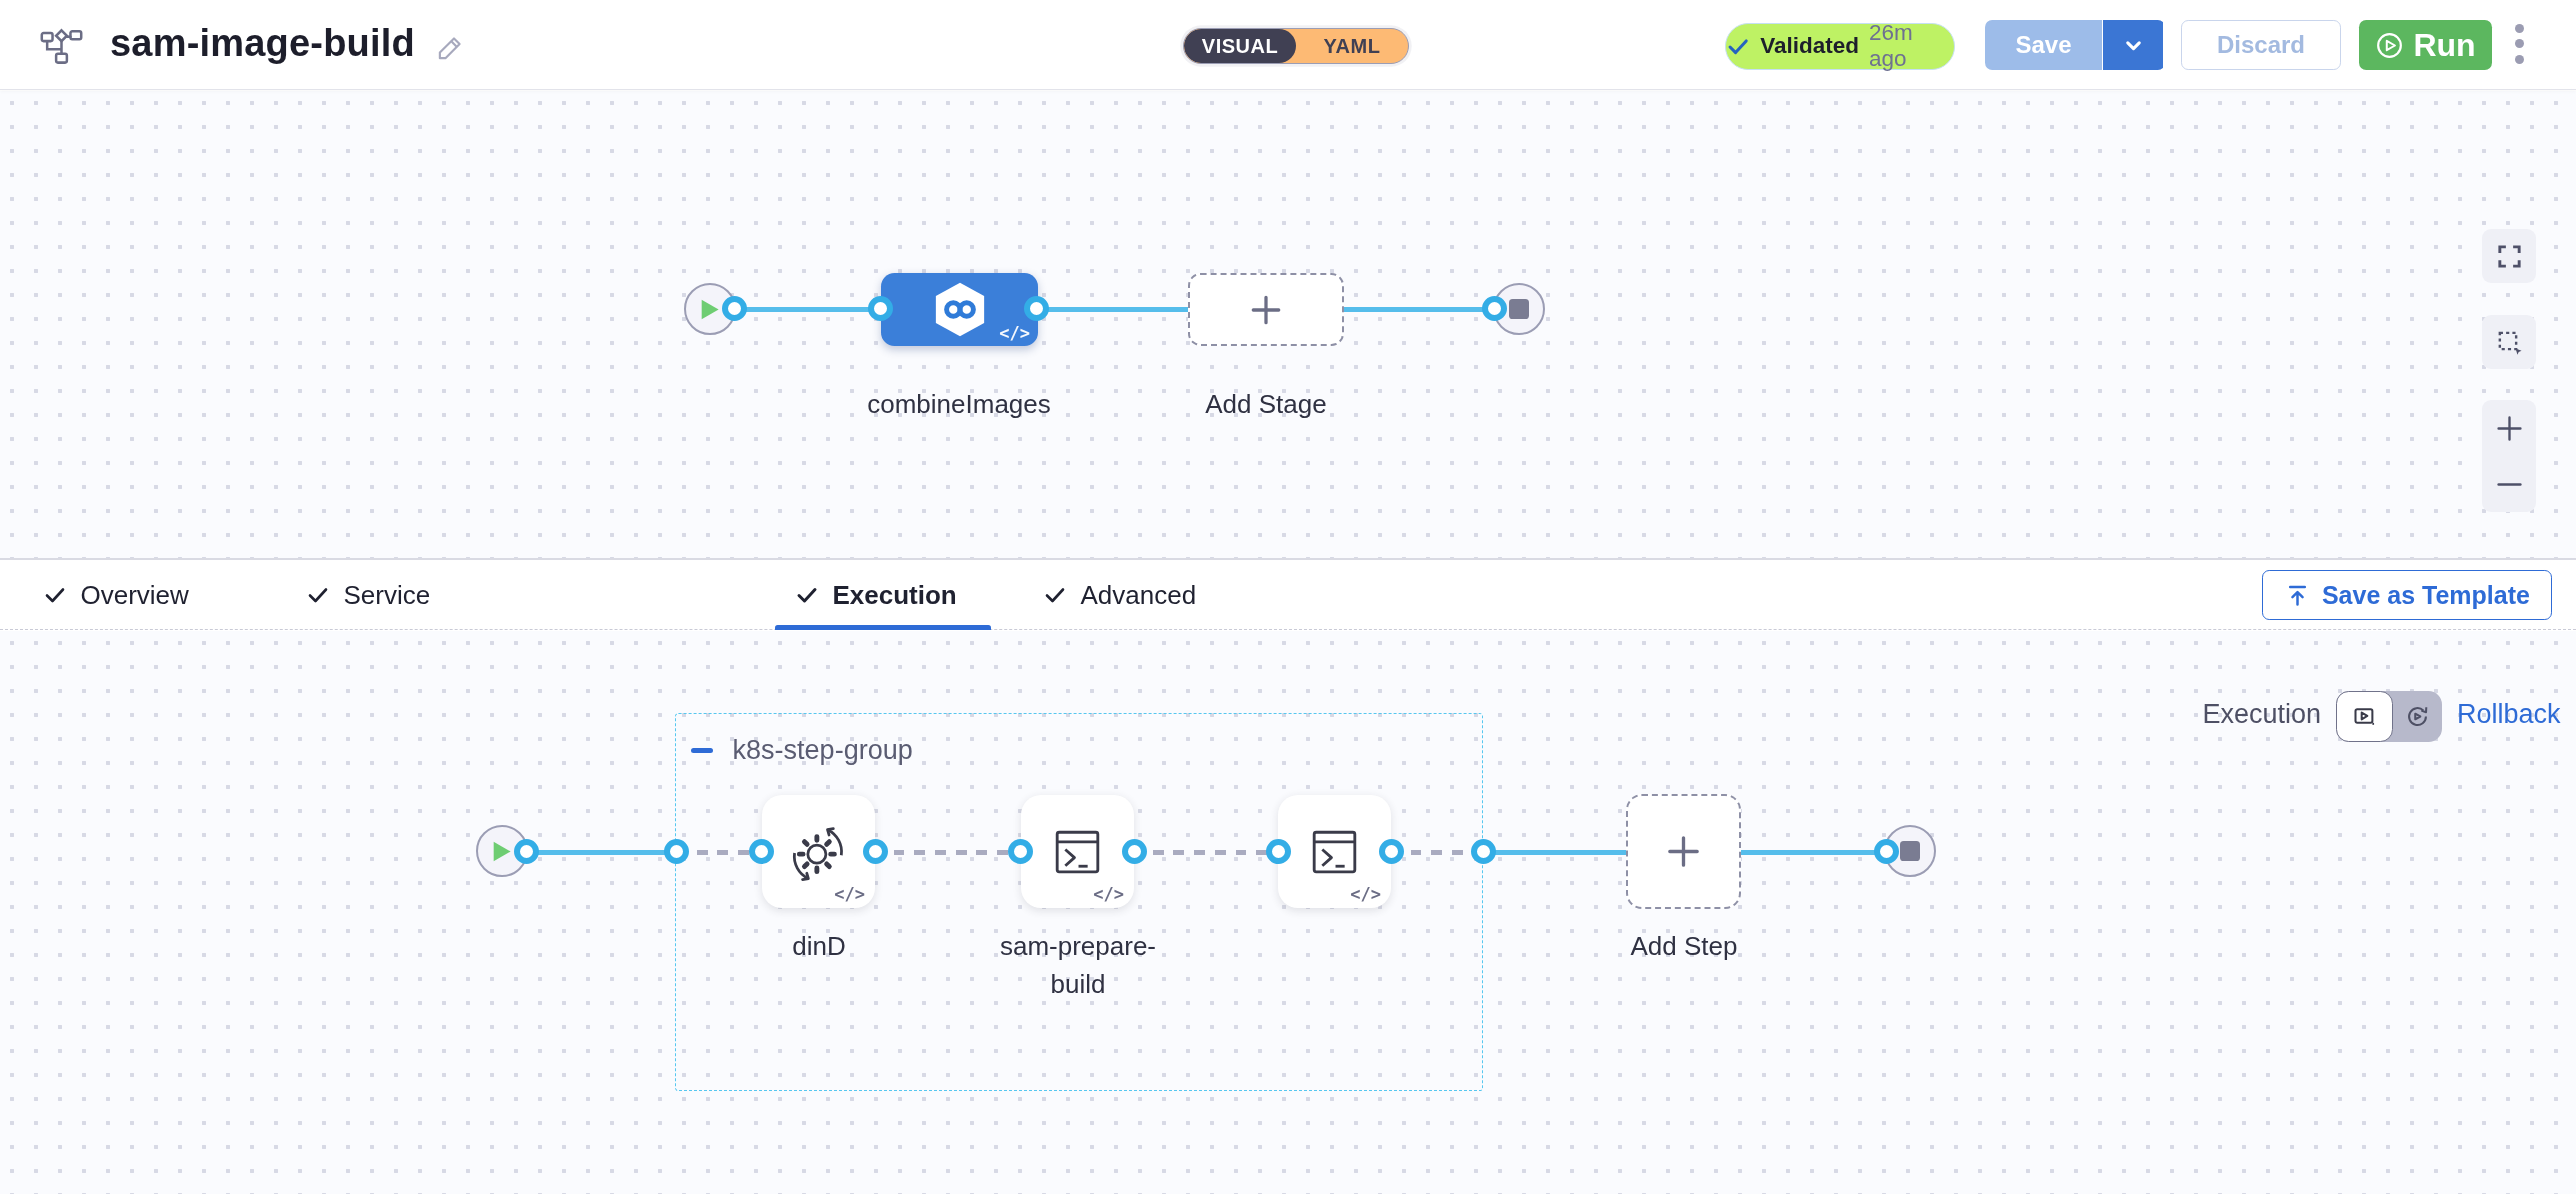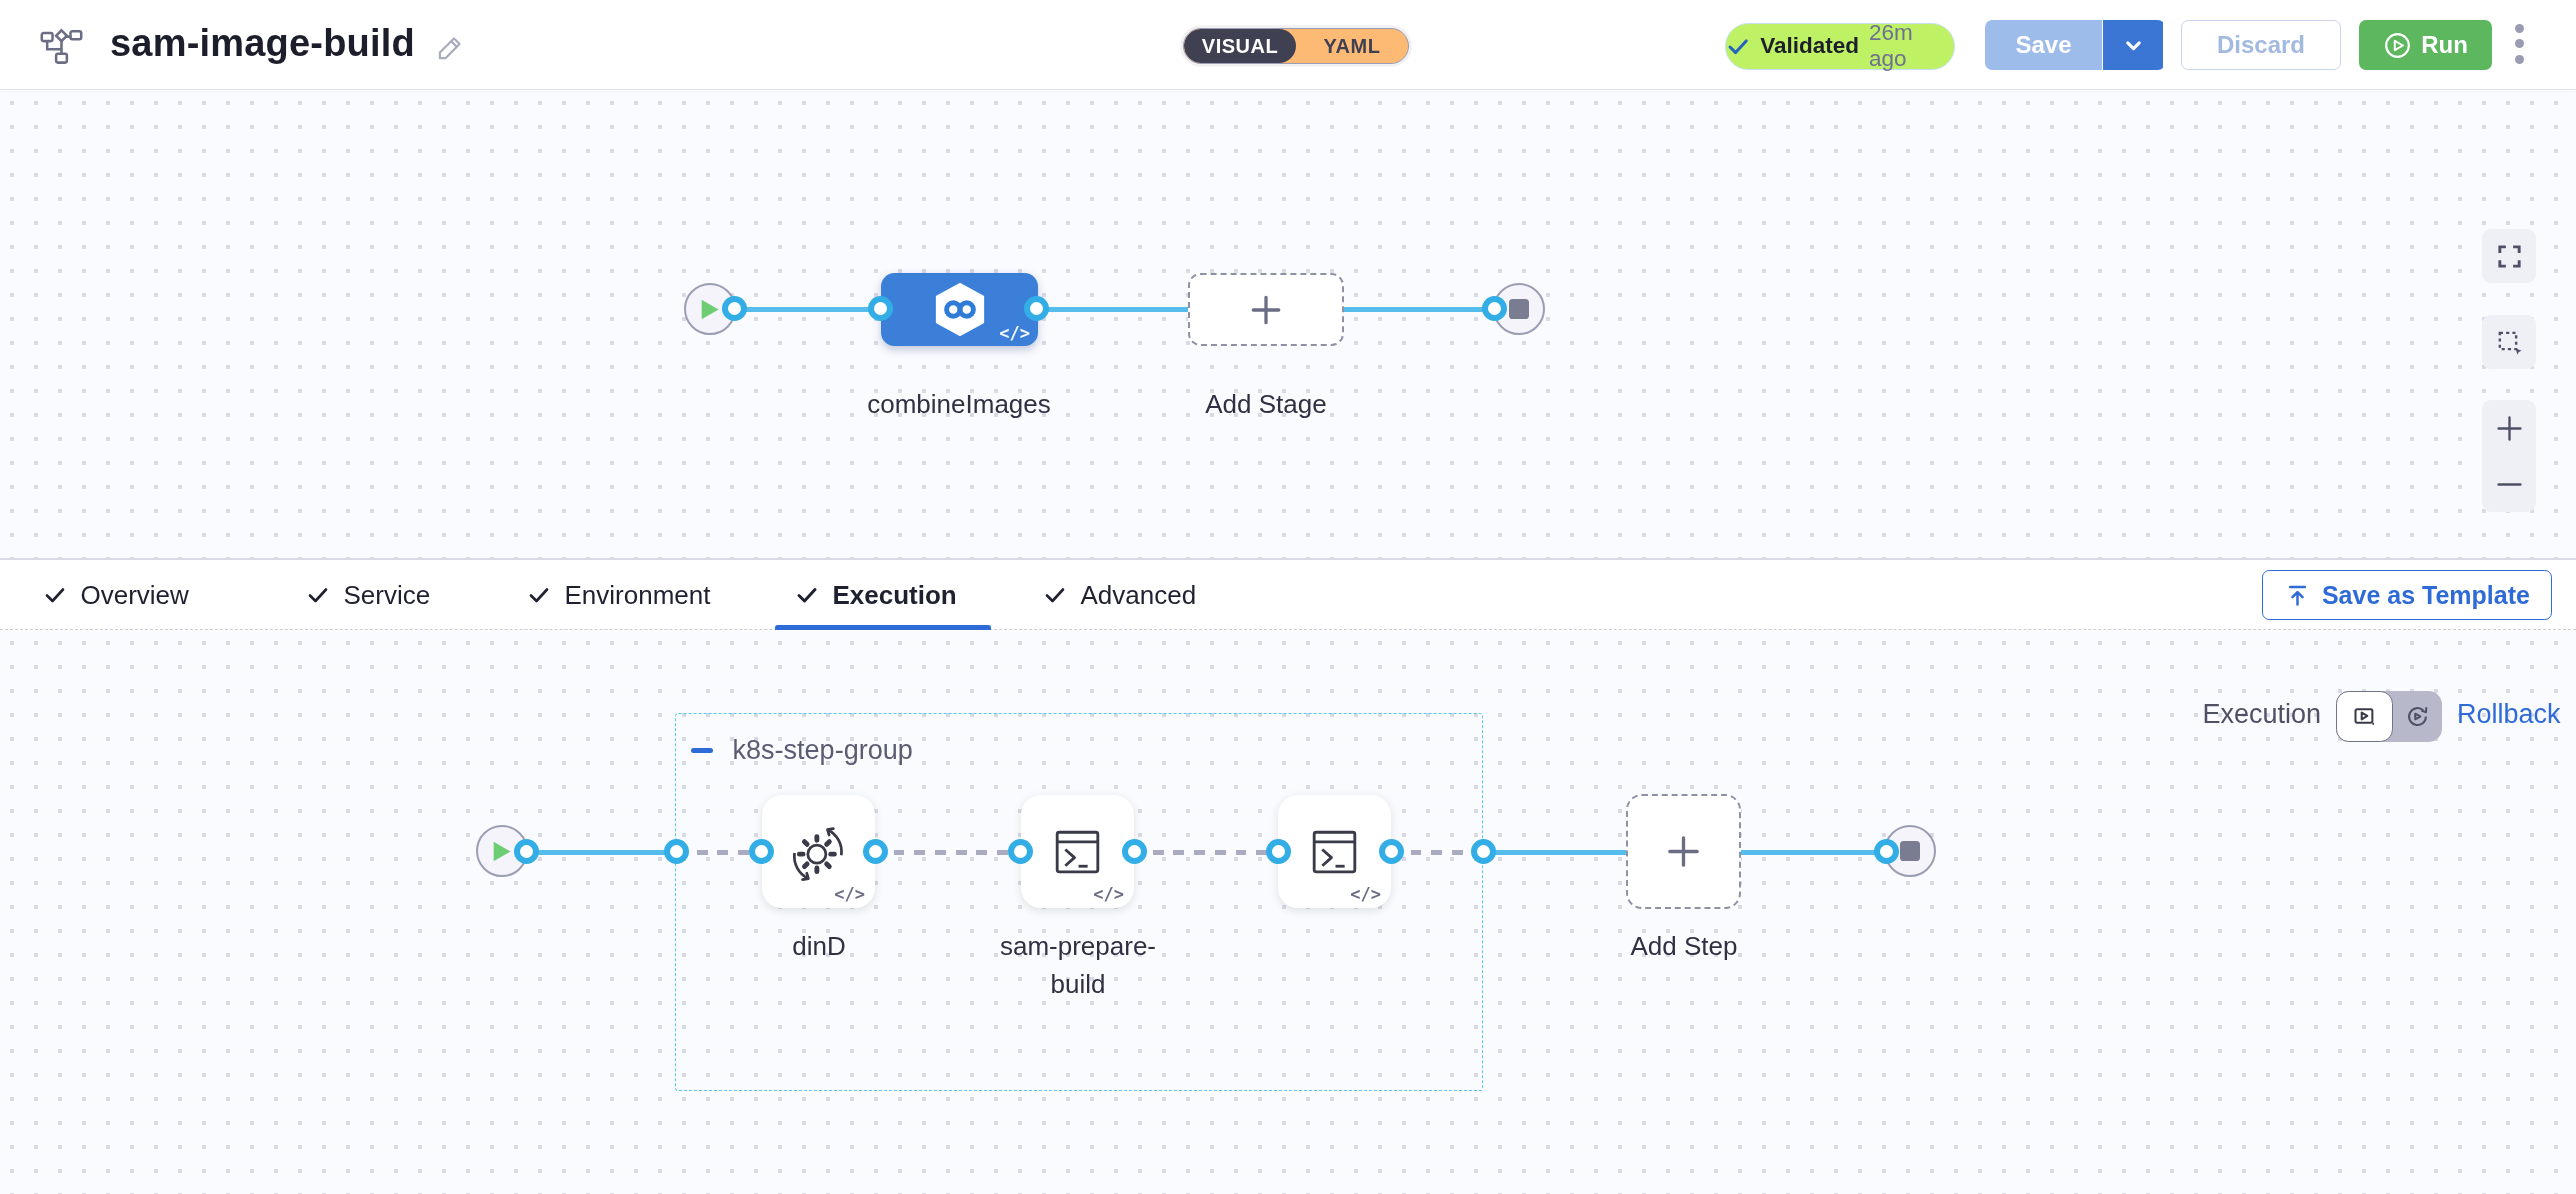--- a/index.html
+++ b/index.html
@@ -24,21 +24,21 @@
   .chip span { font-size:22.5px; color:#6E7191; }
   .save-btn { position:absolute; left:1985px; top:20px; width:180px; height:50px; border-radius:7.2px;
     overflow:hidden; display:flex;text-align:center; }
   .save-main { width:118px; background:#9DBCE9; color:#fff; font-size:24px; font-weight:bold;
     display:flex; align-items:center; justify-content:center; border-right:1.8px solid #fff; }
   .save-caret { width:60px; background:#3B76D4; display:flex; align-items:center; justify-content:center; }
   .discard-btn { position:absolute; left:2181px; top:20px; width:160px; height:50px; border:1.8px solid #C9D5EC;
     border-radius:7.2px; background:#fff; color:#A3BAE0; font-size:24px; font-weight:bold;
     display:flex; align-items:center; justify-content:center; }
   .run-btn { position:absolute; left:2359px; top:20px; width:133px; height:50px; background:#5CB75F;
-    border-radius:7.2px; color:#fff; font-size:24px; font-weight:bold;
+    border-radius:7.2px; color:#fff; font-size:32px; font-weight:bold;
     display:flex; align-items:center; justify-content:center; gap:9px; }
   .dots-menu { position:absolute; left:2515px; top:24px; width:10.8px; display:flex; flex-direction:column; gap:6.3px; cursor:pointer; }
   .dots-menu i { width:9px; height:9px; border-radius:50%; background:#9B9CB2; }
 
   
   .canvas { position:absolute; left:0; width:2576px; background-color:#FAFBFE;
     background-image:radial-gradient(circle, #D7D9E5 2.1px, transparent 2.5px);
     background-size:24px 24px; }
   .canvas-top { top:91px; height:467px; }
   .canvas-divider { position:absolute; left:0; top:558px; width:2576px; height:2.7px; background:#D9DAE3; }
@@ -222,26 +222,20 @@
         <path d="M4 12.5 L9.5 18 L20 6.5" stroke="#1F2130" stroke-width="2.6" stroke-linecap="round" stroke-linejoin="round"></path>
         </svg>
       <span>Overview</span>
     </div>
     <div class="tab" style="left:306px">
       <svg width="24" height="24" viewBox="0 0 24 24" fill="none">
         <path d="M4 12.5 L9.5 18 L20 6.5" stroke="#1F2130" stroke-width="2.6" stroke-linecap="round" stroke-linejoin="round"></path>
         </svg>
       <span>Service</span>
     </div>
-    <div class="tab" style="left:527px">
-      <svg width="24" height="24" viewBox="0 0 24 24" fill="none">
-        <path d="M4 12.5 L9.5 18 L20 6.5" stroke="#1F2130" stroke-width="2.6" stroke-linecap="round" stroke-linejoin="round"></path>
-        </svg>
-      <span>Environment</span>
-    </div>
     <div class="tab active" style="left:795px">
       <svg width="24" height="24" viewBox="0 0 24 24" fill="none">
         <path d="M4 12.5 L9.5 18 L20 6.5" stroke="#1F2130" stroke-width="3" stroke-linecap="round" stroke-linejoin="round"></path>
         </svg>
       <span>Execution</span>
     </div>
     <div class="tab" style="left:1043px">
       <svg width="24" height="24" viewBox="0 0 24 24" fill="none">
         <path d="M4 12.5 L9.5 18 L20 6.5" stroke="#1F2130" stroke-width="2.6" stroke-linecap="round" stroke-linejoin="round"></path>
         </svg>

